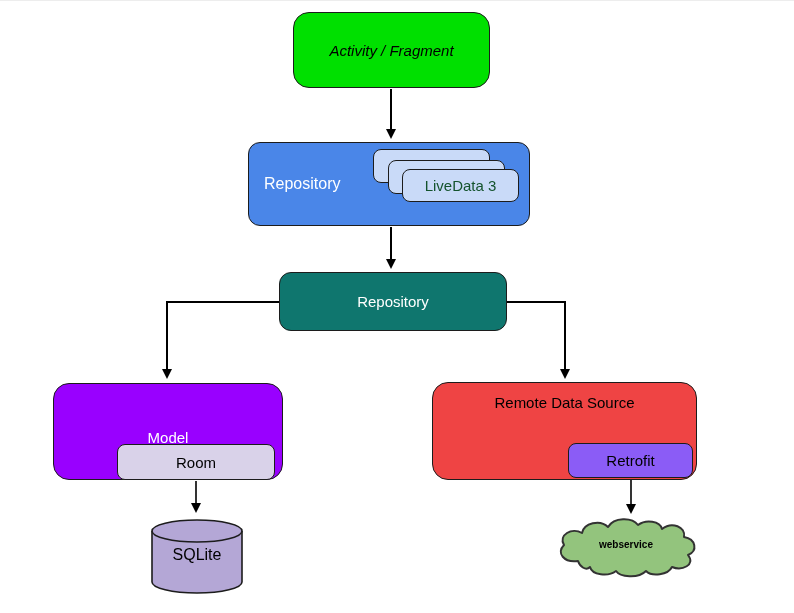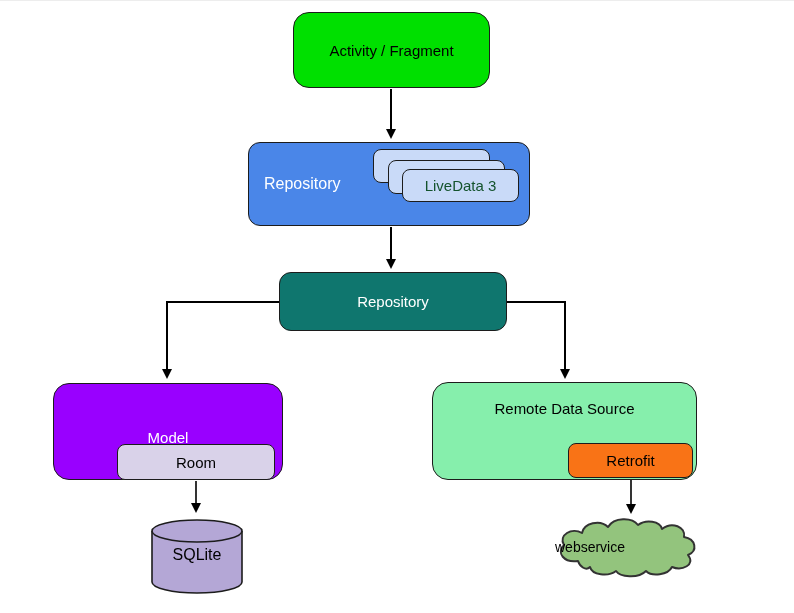--- a/index.html
+++ b/index.html
@@ -24,21 +24,21 @@
     box-sizing: border-box;
     border: 1.5px solid #1c1c1c;
     display: flex;
     align-items: center;
     justify-content: center;
     font-size: 15px;
     color: #000000;
   }
   .node-activity {
     left: 293px; top: 12px; width: 197px; height: 76px;
-    background: #00e000; border-radius: 16px;
+    background: #00e000; border-radius: 16px; font-style: italic;
   }
   .node-viewmodel {
     left: 248px; top: 142px; width: 282px; height: 84px;
     background: #4a86e8; border-radius: 12px;
     justify-content: flex-start; padding-left: 15px;
     color: #ffffff; font-size: 16px;
   }
   .ld-card {
     position: absolute;
     box-sizing: border-box;
@@ -58,40 +58,40 @@
     color: #ffffff;
   }
   .node-model {
     left: 53px; top: 383px; width: 230px; height: 97px;
     background: #9900ff; border-radius: 16px;
     align-items: center; padding-top: 11px;
     color: #ffffff;
   }
   .node-remote {
     left: 432px; top: 382px; width: 265px; height: 98px;
-    background: #86efac; border-radius: 16px;
-    align-items: flex-start; padding-top: 17px;
+    background: #ef4444; border-radius: 16px;
+    align-items: flex-start; padding-top: 11px;
   }
   .card-room {
     left: 117px; top: 444px; width: 158px; height: 36px;
     background: #d9d2e9; border-radius: 8px;
   }
   .card-retrofit {
     left: 568px; top: 443px; width: 125px; height: 35px;
-    background: #f97316; border-radius: 8px; justify-content: center;
+    background: #8b5cf6; border-radius: 8px; justify-content: center;
   }
   .shape-label {
     position: absolute;
     font-size: 16px;
     color: #000000;
     transform: translateX(-50%);
     white-space: nowrap;
   }
   .label-sqlite { left: 197px; top: 546px; }
-  .label-webservice { left: 590px; top: 539px; font-size: 14px; }
+  .label-webservice { left: 626px; top: 539px; font-size: 10px; font-weight: bold; }
 </style>
 </head>
 <body>
 
 <div class="stage">
   <div class="top-hairline"></div>
 
   <svg class="wires" width="794" height="613" viewBox="0 0 794 613">
     <defs>
       <marker id="arrow" markerUnits="userSpaceOnUse" markerWidth="13" markerHeight="13" refX="8" refY="5" orient="auto">

